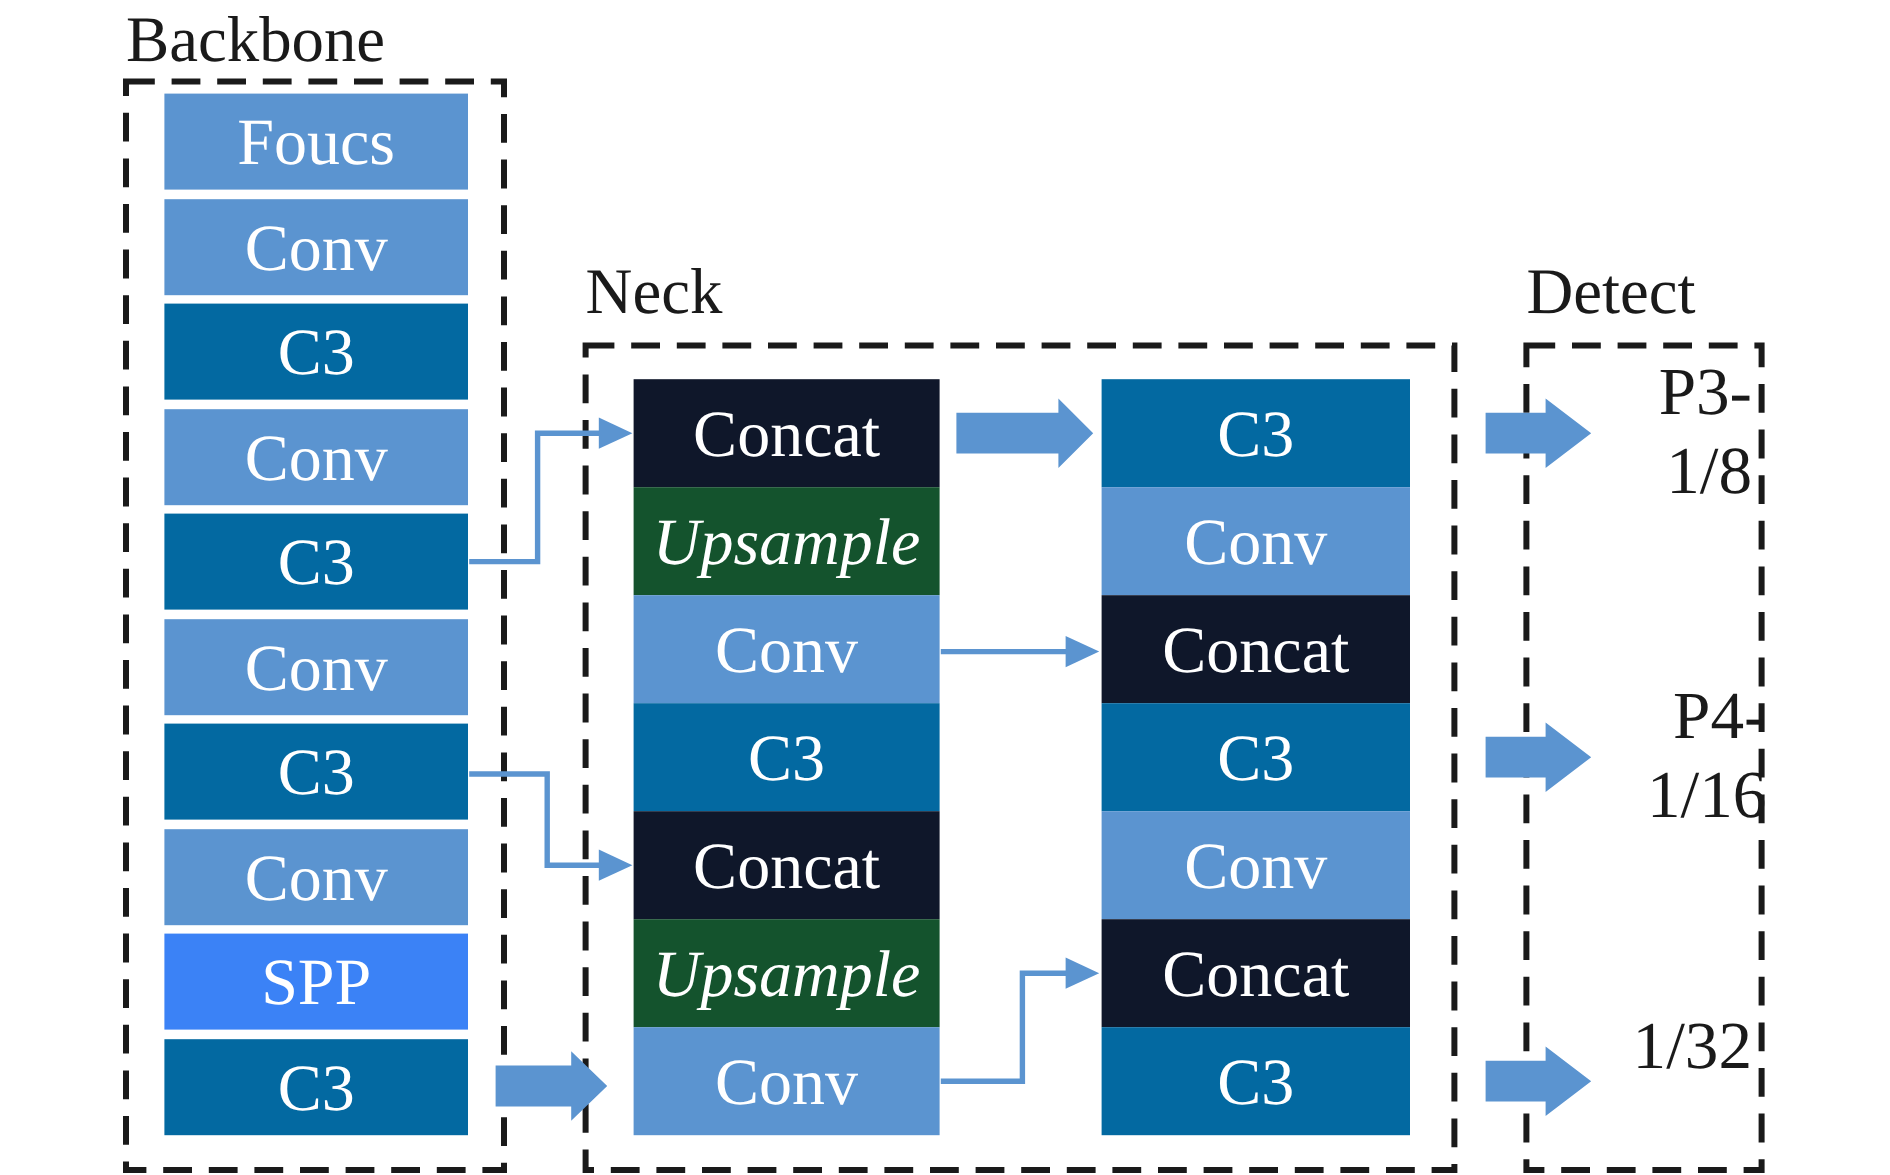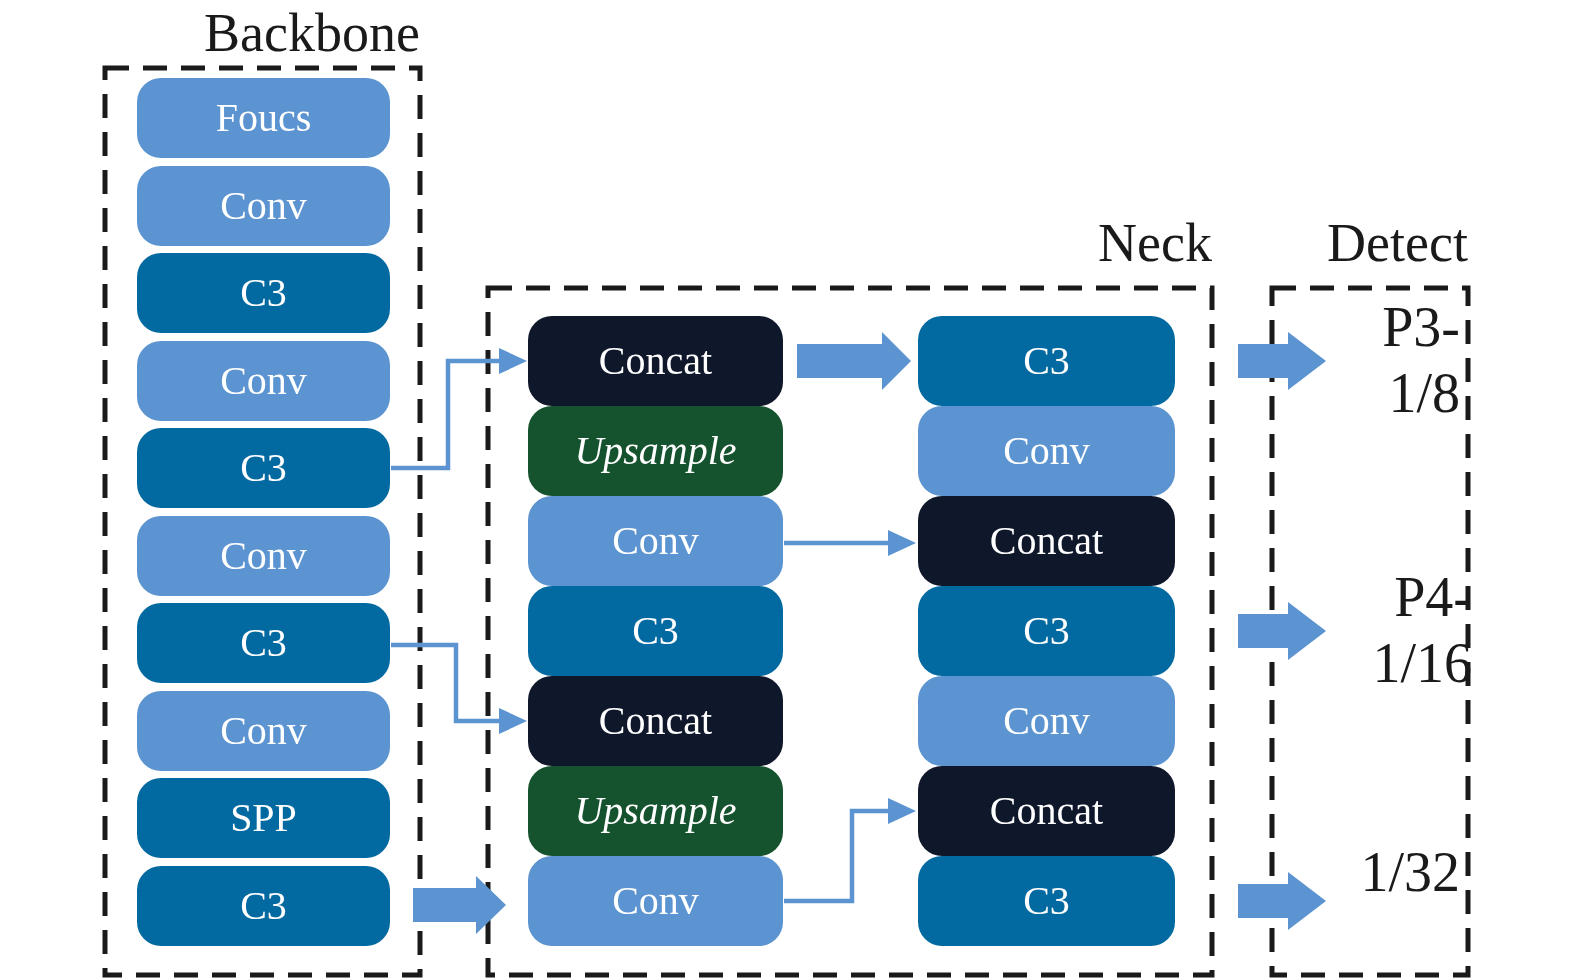--- a/index.html
+++ b/index.html
@@ -17,42 +17,41 @@
   }
   .svg-layer {
     position: absolute;
     left: 0;
     top: 0;
     width: 1575px;
     height: 979px;
   }
   .section-title {
     position: absolute;
-    text-align: right;
+    text-align: left;
     font-size: 54px;
     color: #1a1a1a;
     line-height: 58px;
     white-space: nowrap;
   }
   .block {
     position: absolute;
     display: flex;
     align-items: center;
     justify-content: center;
     color: #ffffff;
-    font-size: 40px;
+    font-size: 55px;
     line-height: 1;
     white-space: nowrap;
-    border-radius: 24px;
   }
   .c-blue   { background: #5b94d0; }
   .c-green  { background: #0369a1; }
   .c-red    { background: #0f172a; }
   .c-orange { background: #14532d; font-style: italic; }
-  .c-gray   { background: #0369a1; }
+  .c-gray   { background: #3b82f6; }
   .detect-output {
     position: absolute;
     width: 180px;
     text-align: right;
     font-size: 56px;
     line-height: 66px;
     color: #1a1a1a;
   }
   
   .bb { left: 137px; width: 253px; height: 80px; }

